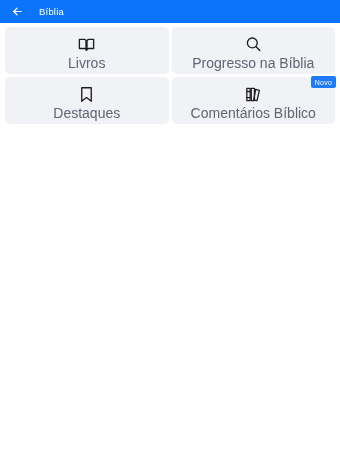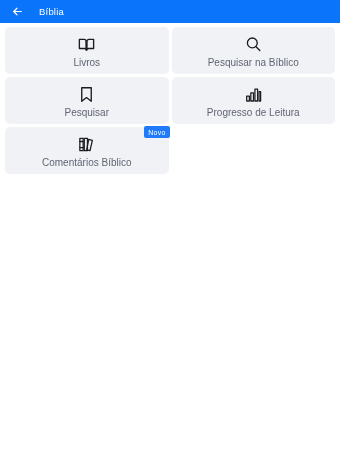--- a/index.html
+++ b/index.html
@@ -71,21 +71,21 @@
   }
   .card .icon {
     height: 22px;
     display: flex;
     align-items: center;
     justify-content: center;
     margin-bottom: 2px;
   }
   .card .icon svg { display: block; }
   .card .label {
-    font-size: 10px;
+    font-size: 14px;
     color: #5f6572;
     text-align: center;
     line-height: 10px;
     white-space: nowrap;
   }
   .badge {
     position: absolute;
     top: -1px;
     right: -1px;
     background: #1f7bfa;
@@ -128,44 +128,33 @@
       <div class="label">Livros</div>
     </div>
 
     <div class="card">
       <div class="icon">
         <svg width="19" height="19" viewBox="0 0 24 24" fill="none" stroke="#1d1d1f" stroke-width="1.7" stroke-linecap="round" stroke-linejoin="round">
           <circle cx="10.5" cy="10" r="6.2"></circle>
           <line x1="15.2" y1="14.8" x2="20" y2="19.5"></line>
         </svg>
       </div>
-      <div class="label">Pesquisar na Bíblico</div>
+      <div class="label">Progresso na Bíblia</div>
     </div>
 
     <div class="card">
       <div class="icon">
         <svg width="19" height="19" viewBox="0 0 24 24" fill="none" stroke="#1d1d1f" stroke-width="1.7" stroke-linecap="round" stroke-linejoin="round">
           <path d="M6 3.5h12v17l-6-4.6-6 4.6z"></path>
         </svg>
       </div>
-      <div class="label">Pesquisar</div>
+      <div class="label">Destaques</div>
     </div>
 
 
-    <div class="card">
-      <div class="icon">
-        <svg width="19" height="19" viewBox="0 0 24 24" fill="none" stroke="#1d1d1f" stroke-width="1.6" stroke-linecap="round" stroke-linejoin="round">
-          <rect x="3.4" y="14" width="3.4" height="6.2"></rect>
-          <rect x="8.6" y="10" width="3.4" height="10.2"></rect>
-          <rect x="13.8" y="5.2" width="3.4" height="15"></rect>
-          <rect x="19" y="8.4" width="2" height="11.8"></rect>
-        </svg>
-      </div>
-      <div class="label">Progresso de Leitura</div>
-    </div>
 
     <div class="card">
       <div class="badge">Novo</div>
       <div class="icon">
         <svg width="19" height="19" viewBox="0 0 24 24" fill="none" stroke="#1d1d1f" stroke-width="1.6" stroke-linecap="round" stroke-linejoin="round">
           <rect x="3.6" y="4.2" width="4.2" height="15.6"></rect>
           <line x1="3.6" y1="8.2" x2="7.8" y2="8.2"></line>
           <line x1="3.6" y1="15.8" x2="7.8" y2="15.8"></line>
           <rect x="9.2" y="4.2" width="4" height="15.6"></rect>
           <path d="M14.8 5.6l4.6 1.1-3 13.1-4.2-1z"></path>

